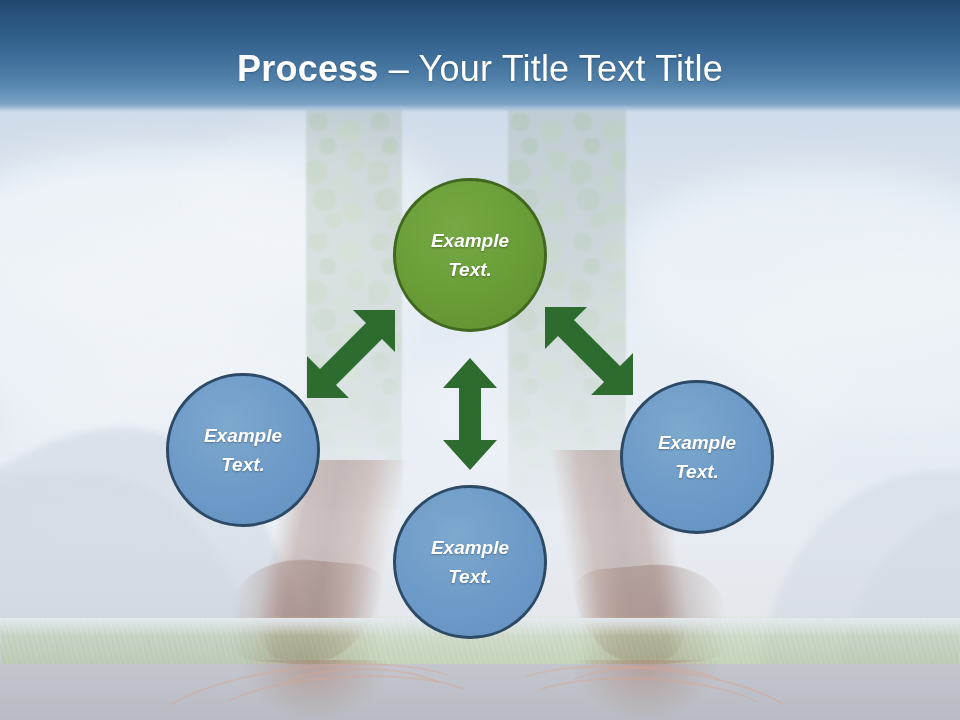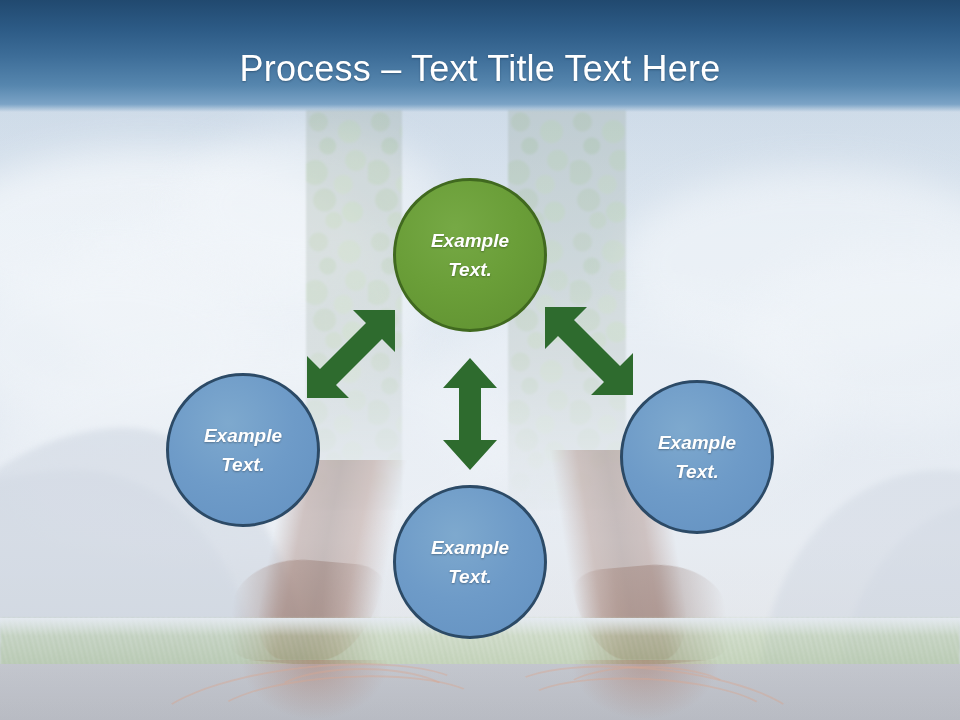--- a/index.html
+++ b/index.html
@@ -218,21 +218,21 @@
     position: absolute;
     left: 0; top: 48px;
     width: 960px;
     text-align: center;
     color: #ffffff;
     font-size: 36px;
     letter-spacing: .2px;
     white-space: nowrap;
     text-shadow: 0 1px 2px rgba(10,30,50,.35);
   }
-  .slide-title .t-bold { font-weight: normal; }
+  .slide-title .t-bold { font-weight: bold; }
   .slide-title .t-light { font-weight: normal; }
 
   
   .node {
     position: absolute;
     border-radius: 50%;
     display: flex;
     flex-direction: column;
     align-items: center;
     justify-content: center;
@@ -305,21 +305,21 @@
     <div class="root r3"></div>
     <div class="root r4"></div>
     <div class="root r5"></div>
     <div class="root r6"></div>
   </div>
 
   <div class="bg-layer haze"></div>
 
   <div class="header-band"></div>
   <div class="slide-title">
-    <span class="t-bold">Process</span><span class="t-light"> – </span><span class="t-light">Text Title Text Here</span>
+    <span class="t-bold">Process</span><span class="t-light"> – </span><span class="t-light">Your Title Text Title</span>
   </div>
 
   <div class="arrow-wrap" style="left:303px; top:306px;">
     <svg width="100" height="92" viewBox="0 0 100 92">
       <g fill="#2e6b2e">
 
         <path d="M 92 4 L 92 46 L 79 33 L 33 79 L 46 92 L 4 92 L 4 50 L 17 63 L 63 17 L 50 4 Z"></path>
       </g>
     </svg>
   </div>

